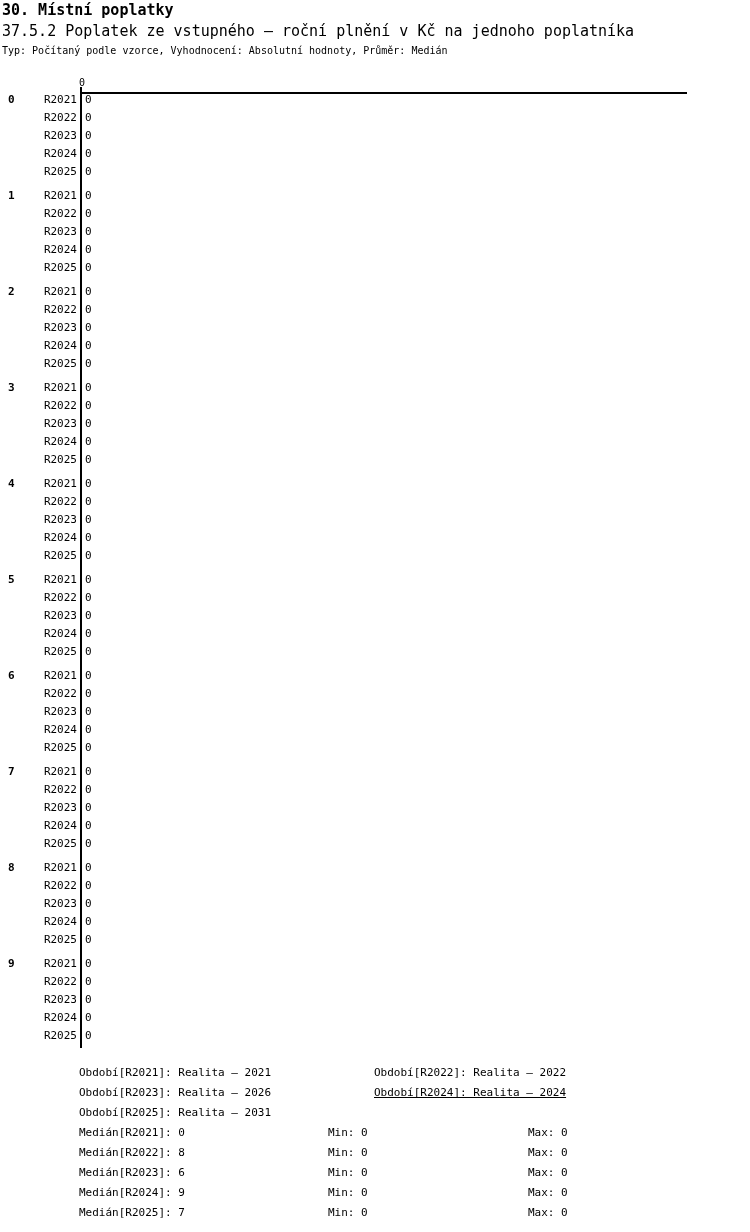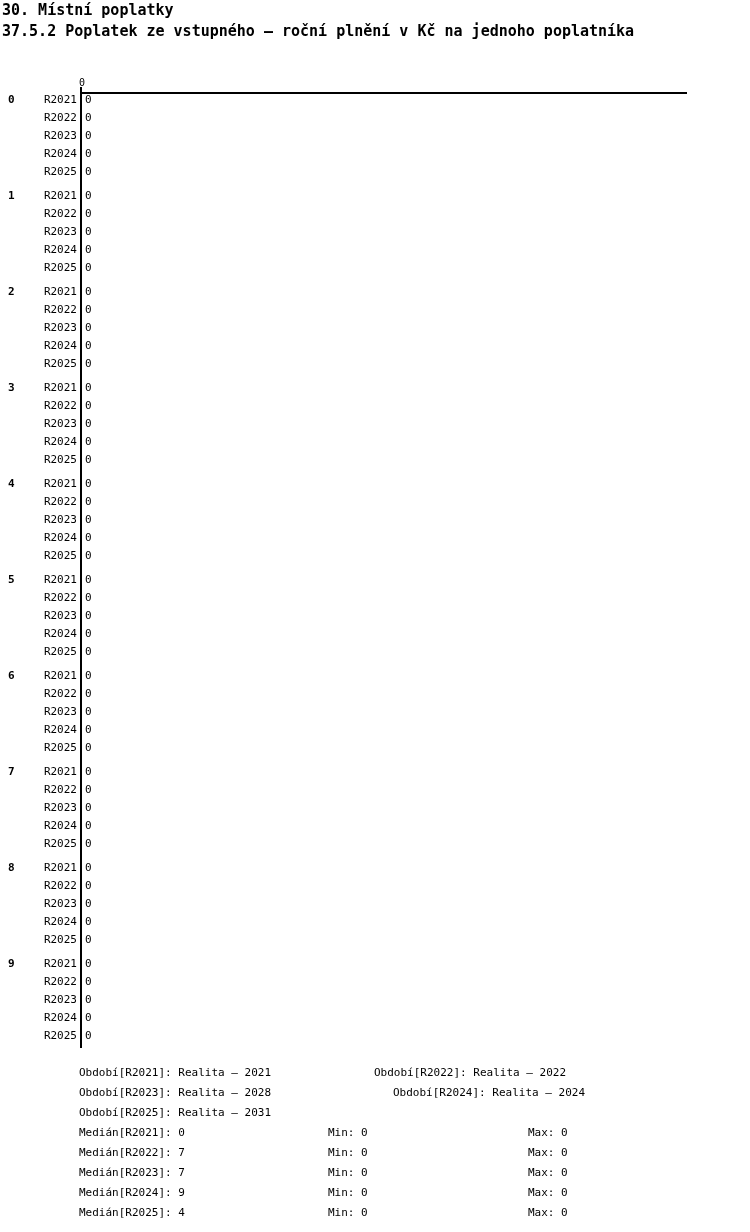--- a/index.html
+++ b/index.html
@@ -2,36 +2,37 @@
 <html><head>
 <meta charset="utf-8">
 <style>
   html,body{margin:0;padding:0;background:#ffffff;}
   #page{
     position:relative;width:750px;height:1232px;background:#ffffff;
     font-family:"DejaVu Sans Mono","Liberation Mono",monospace;color:#000000;overflow:hidden;
   }
   .abs{position:absolute;white-space:pre;line-height:1.15;}
   .title{font-weight:bold;font-size:15px;left:2px;top:2px;}
-  .subtitle{font-weight:bold;font-size:15px;left:2px;top:23px;}
+  .subtitle{font-weight:normal;font-size:15px;left:2px;top:23px;}
   .meta{font-size:10px;left:2px;top:45px;}
   .tick-label{font-size:10px;left:75px;top:77px;width:14px;text-align:center;}
   .hline{position:absolute;left:80px;top:92px;width:607px;height:2px;background:#000000;}
   .vline{position:absolute;left:80px;top:87px;width:2px;height:961px;background:#000000;}
   .group-label{font-size:11px;font-weight:bold;left:8px;width:20px;}
   .row-label{font-size:11px;left:30px;width:47px;text-align:right;}
   .value-label{font-size:11px;left:85px;}
   .legend-text{font-size:11px;}
 </style>
 </head>
 <body>
 
 <div id="page">
   <div class="abs title">30. Místní poplatky</div>
   <div class="abs subtitle">37.5.2 Poplatek ze vstupného – roční plnění v Kč na jednoho poplatníka</div>
+  <div class="abs meta">Typ: Počítaný podle vzorce, Vyhodnocení: Absolutní hodnoty, Průměr: Medián</div>
 
   <div id="chart">
     <div class="abs tick-label">0</div>
     <div class="vline"></div>
     <div class="hline"></div>
   <div class="abs group-label" style="top: 94px;">0</div>
       <div class="abs row-label" style="top: 94px;">R2021</div>
       <div class="abs value-label" style="top: 94px;">0</div>
       <div class="abs row-label" style="top: 112px;">R2022</div>
       <div class="abs value-label" style="top: 112px;">0</div>
@@ -138,32 +139,32 @@
       <div class="abs value-label" style="top: 994px;">0</div>
       <div class="abs row-label" style="top: 1012px;">R2024</div>
       <div class="abs value-label" style="top: 1012px;">0</div>
       <div class="abs row-label" style="top: 1030px;">R2025</div>
       <div class="abs value-label" style="top: 1030px;">0</div>
     </div>
 
   <div id="legend">
       <div class="abs legend-text" style="top: 1067px; left: 79px;">Období[R2021]: Realita – 2021</div>
       <div class="abs legend-text" style="top: 1067px; left: 374px;">Období[R2022]: Realita – 2022</div>
-      <div class="abs legend-text" style="top: 1087px; left: 79px;">Období[R2023]: Realita – 2028</div>
-      <div class="abs legend-text" style="top: 1087px; left: 393px;">Období[R2024]: Realita – 2024</div>
+      <div class="abs legend-text" style="top: 1087px; left: 79px;">Období[R2023]: Realita – 2026</div>
+      <div class="abs legend-text" style="top: 1087px; left: 374px; text-decoration: underline;">Období[R2024]: Realita – 2024</div>
       <div class="abs legend-text" style="top: 1107px; left: 79px;">Období[R2025]: Realita – 2031</div>
       <div class="abs legend-text" style="top: 1127px; left: 79px;">Medián[R2021]: 0</div>
       <div class="abs legend-text" style="top: 1127px; left: 328px;">Min: 0</div>
       <div class="abs legend-text" style="top: 1127px; left: 528px;">Max: 0</div>
-      <div class="abs legend-text" style="top: 1147px; left: 79px;">Medián[R2022]: 7</div>
+      <div class="abs legend-text" style="top: 1147px; left: 79px;">Medián[R2022]: 8</div>
       <div class="abs legend-text" style="top: 1147px; left: 328px;">Min: 0</div>
       <div class="abs legend-text" style="top: 1147px; left: 528px;">Max: 0</div>
-      <div class="abs legend-text" style="top: 1167px; left: 79px;">Medián[R2023]: 7</div>
+      <div class="abs legend-text" style="top: 1167px; left: 79px;">Medián[R2023]: 6</div>
       <div class="abs legend-text" style="top: 1167px; left: 328px;">Min: 0</div>
       <div class="abs legend-text" style="top: 1167px; left: 528px;">Max: 0</div>
       <div class="abs legend-text" style="top: 1187px; left: 79px;">Medián[R2024]: 9</div>
       <div class="abs legend-text" style="top: 1187px; left: 328px;">Min: 0</div>
       <div class="abs legend-text" style="top: 1187px; left: 528px;">Max: 0</div>
-      <div class="abs legend-text" style="top: 1207px; left: 79px;">Medián[R2025]: 4</div>
+      <div class="abs legend-text" style="top: 1207px; left: 79px;">Medián[R2025]: 7</div>
       <div class="abs legend-text" style="top: 1207px; left: 328px;">Min: 0</div>
       <div class="abs legend-text" style="top: 1207px; left: 528px;">Max: 0</div>
     </div>
 </div>
 
 </body></html>

